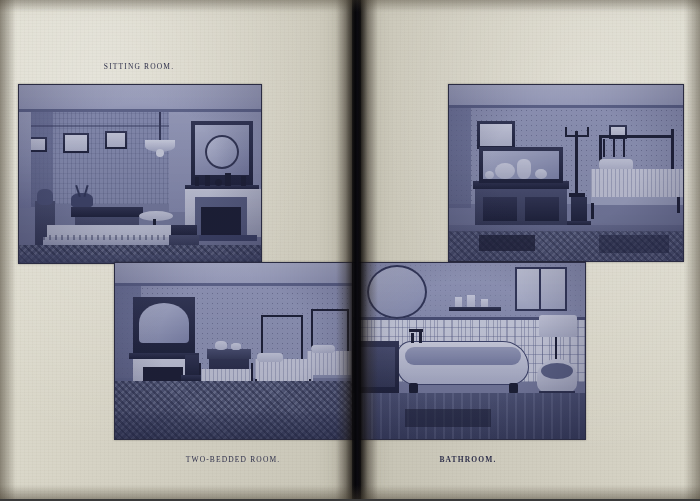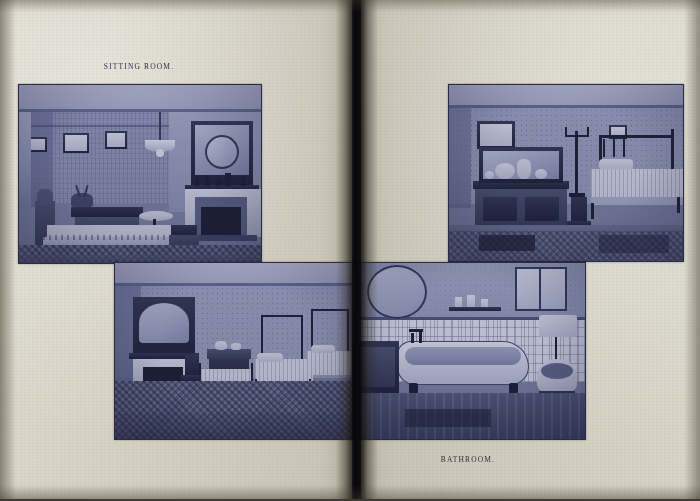--- a/index.html
+++ b/index.html
@@ -323,20 +323,21 @@
 
       <div class="s pattern-carpet" style="left:0; top:118px; width:238px; height:58px;"></div>
       <div class="s" style="left:0; top:150px; width:238px; height:26px; background:linear-gradient(180deg, rgba(50,56,90,.15), rgba(40,46,78,.45));"></div>
 
       <div class="duotone"></div>
       <div class="halftone"></div>
       <div class="vignette"></div>
     </div>
   </div>
 
+  <div class="caption" style="left: 114px; top: 455px; width: 238px;">TWO-BEDDED ROOM.</div>
 
 
   <div class="photo" style="left: 448px; top: 84px; width: 234px; height: 176px;">
     <div class="inner">
 
       <div class="s ceil" style="left:0; top:0; width:234px; height:22px;"></div>
       <div class="s" style="left:0; top:20px; width:234px; height:3px; background:#6b7196;"></div>
 
       <div class="s pattern-spot" style="left:0; top:23px; width:234px; height:96px;"></div>
       <div class="s wall-dark" style="left:0; top:23px; width:22px; height:100px; opacity:.7;"></div>
@@ -443,21 +444,21 @@
       <div class="s" style="left:0; top:130px; width:232px; height:46px;
            background-image: repeating-linear-gradient(90deg, rgba(180,186,214,.20) 0 2px, rgba(0,0,0,0) 2px 9px);"></div>
       <div class="s blk" style="left:52px; top:146px; width:86px; height:18px; opacity:.6;"></div>
 
       <div class="duotone"></div>
       <div class="halftone"></div>
       <div class="vignette"></div>
     </div>
   </div>
 
-  <div class="caption" style="left: 352px; top: 455px; width: 232px;">BATHROOM.</div>
+  <div class="caption" style="left: 352px; top: 455px; width: 232px; font-weight: bold;">BATHROOM.</div>
 
   <div class="gutter"></div>
   <div class="gutter-core"></div>
   <div class="edge-left"></div>
   <div class="edge-right"></div>
   <div class="edge-top"></div>
   <div class="edge-bottom"></div>
 
 </div>
 

